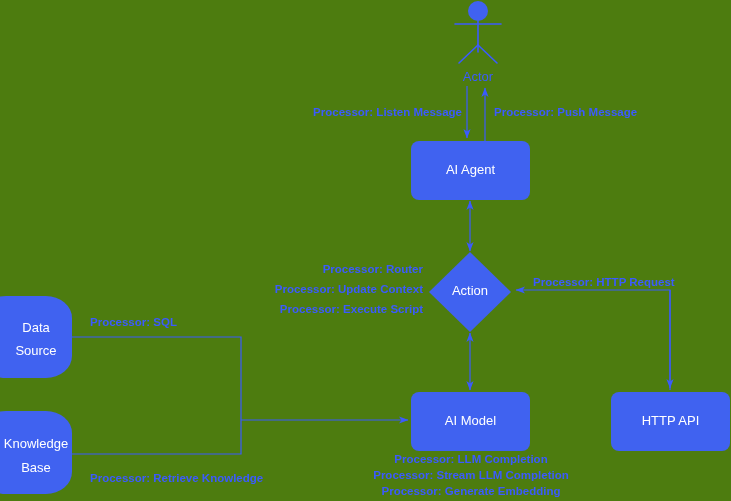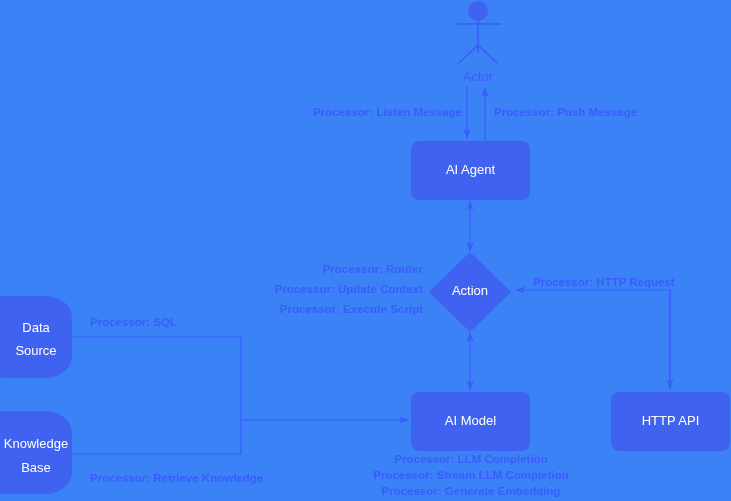--- a/index.html
+++ b/index.html
@@ -7,21 +7,21 @@
     padding: 0;
     background: #000000;
   }
   body {
     font-family: "Liberation Sans", sans-serif;
   }
   #canvas {
     position: relative;
     width: 731px;
     height: 501px;
-    background: #3b82f6;
+    background: #4d7c0f;
     overflow: hidden;
   }
   svg#diagram {
     position: absolute;
     left: 0;
     top: 0;
     width: 731px;
     height: 501px;
     display: block;
   }

